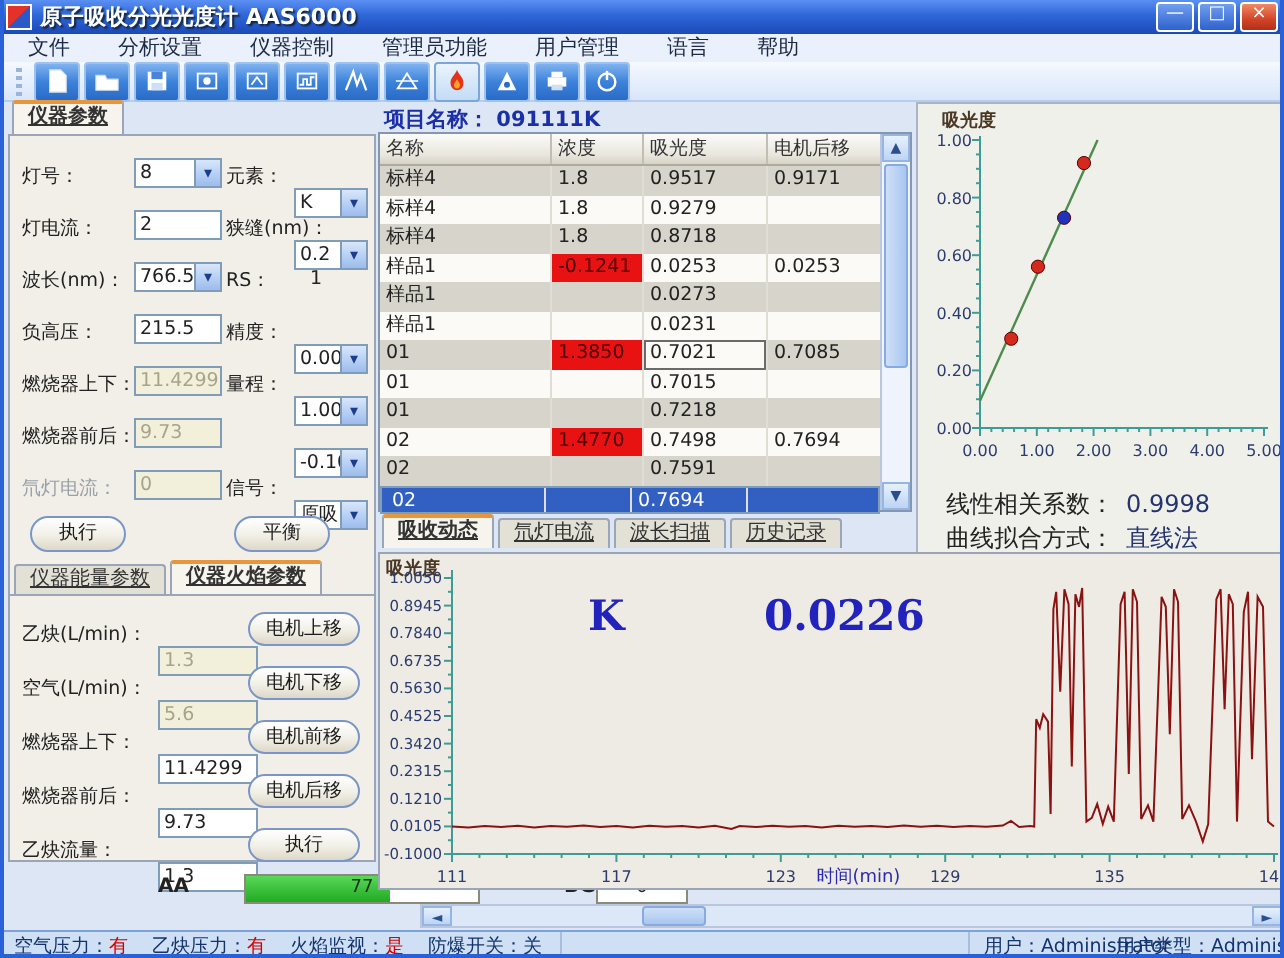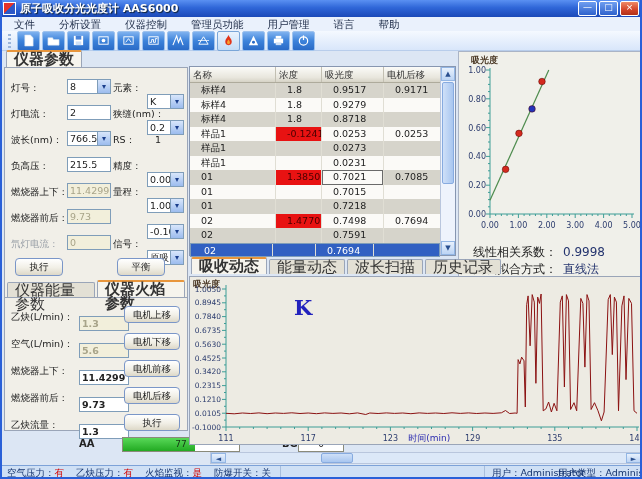--- a/index.html
+++ b/index.html
@@ -22,67 +22,67 @@
   
   .toolbar{position:absolute;left:0;top:31px;width:100%;height:20px;background:linear-gradient(#f5f9ff,#d8e6fa);
     border-bottom:1px solid #b8cdeb;display:flex;align-items:center;padding-left:6px;box-sizing:border-box;gap:2px;}
   .grip{width:3px;height:14px;margin-right:4px;background:repeating-linear-gradient(180deg,#9ab4da 0 2px,transparent 2px 4px);}
   .tbtn{width:21px;height:18px;border:1px solid #9dc2ee;border-radius:2px;display:flex;align-items:center;justify-content:center;
     background:linear-gradient(180deg,#7fb2ef,#3c82da 50%,#2a6ac6);}
   .tbtn.active{background:linear-gradient(180deg,#eaf3fd,#c3dcf6);border-color:#7aa6d8;}
   .tbtn svg{display:block;}
   
   .tabstrip{position:absolute;display:flex;align-items:flex-end;height:16px;}
-  .tab{height:14px;line-height:14px;padding:0 7px;font-size:15px;color:#333;background:#e3e0d5;
-       border:1px solid #9aa5b8;border-bottom:none;border-radius:2px 2px 0 0;margin-right:2px;}
+  .tab{height:14px;line-height:14px;padding:0 7px;font-size:10px;color:#333;background:#e3e0d5;
+       border:1px solid #9aa5b8;border-bottom:none;border-radius:2px 2px 0 0;margin-right:2px;text-decoration:underline;}
   .tab.active{background:#f6f4ed;border-top:2px solid #e8963c;height:15px;font-weight:bold;}
   
   .left-body{position:absolute;left:2px;top:67px;width:184px;height:364px;background:#f1efe8;border:1px solid #9aa5b8;box-sizing:border-box;}
   .prow{position:relative;height:26px;}
   .plabel{position:absolute;font-size:9.5px;color:#222;white-space:nowrap;}
   .plabel.dim{color:#9aa0a8;}
   .l1{left:6px;top:8px;}
   .l2{left:108px;top:8px;}
   .ctrl1{position:absolute;left:62px;top:5px;width:44px;}
   .ctrl2{position:absolute;left:142px;top:5px;width:37px;}
   .inp,.sel{height:15px;background:#fff;border:1px solid #7f9db9;font-size:9.5px;line-height:14px;padding:0 2px;
             box-sizing:border-box;position:relative;overflow:hidden;white-space:nowrap;}
   .inp.dis{background:#f2efdb;color:#a8a489;}
   .sel{padding-right:13px;}
   .sel-a{position:absolute;right:0;top:0;width:12px;height:100%;background:linear-gradient(#d8e6fb,#9cbcee);
          border-left:1px solid #7f9db9;color:#1a3e8c;font-size:8px;text-align:center;line-height:13px;}
   .stext{position:absolute;font-size:9.5px;}
-  .xpbtn{border:1px solid #7a96c8;border-radius:4px;background:linear-gradient(#ffffff,#f1efe6 55%,#ddd8c8);
+  .xpbtn{border:1px solid #7a96c8;border-radius:9px;background:linear-gradient(#ffffff,#f1efe6 55%,#ddd8c8);
          font-size:9.5px;text-align:center;color:#1c1c1c;box-sizing:border-box;}
   .btnrow{position:relative;height:24px;}
   .btnrow .xpbtn{position:absolute;top:2px;width:48px;height:18px;line-height:16px;}
   .frow{position:relative;height:27px;}
   .fl{position:absolute;left:6px;top:9px;font-size:9.5px;white-space:nowrap;}
-  .fv{position:absolute;left:74px;top:14px;width:50px;font-weight:bold;}
+  .fv{position:absolute;left:74px;top:21px;width:50px;}
   .fb{position:absolute;right:7px;top:4px;width:56px;height:17px;line-height:15px;}
   
   .aarow{position:absolute;left:0;top:436px;width:340px;height:16px;font-size:10px;margin-left:44px;}
   .aalabel{position:absolute;left:33px;top:2px;font-weight:bold;color:#222;}
   .aabar{position:absolute;left:76px;top:1px;width:116px;height:13px;border:1px solid #8a8a7a;background:#fff;}
   .aafill{height:100%;background:linear-gradient(#58d858,#22aa22);position:relative;}
   .aaval{position:absolute;left:0;top:0;width:116px;text-align:center;font-size:9px;line-height:13px;color:#143314;}
   .bglabel{position:absolute;left:236px;top:2px;font-weight:bold;color:#222;}
   .bgbox{position:absolute;left:252px;top:1px;width:44px;height:13px;border:1px solid #8a8a7a;background:#fff;
          text-align:center;font-size:9px;line-height:13px;}
   
   .projline{position:absolute;left:190px;top:53px;font-size:10.5px;font-weight:bold;color:#1b2fa8;}
   .grid{position:absolute;left:187px;top:66px;width:267px;height:190px;background:#f0eee7;border:1px solid #8796b0;box-sizing:border-box;display:flex;}
   .gcols{width:250px;}
   .ghead{display:flex;height:15px;background:linear-gradient(#fbfbf8,#e8e6dd 70%,#d6d3c6);border-bottom:1px solid #aeab9c;}
   .gh{font-size:9.5px;line-height:15px;padding-left:3px;box-sizing:border-box;border-right:1px solid #c2bfb2;color:#333;overflow:hidden;white-space:nowrap;}
   .trow{display:flex;height:14.5px;}
   .trow.alt{background:#d6d4cb;}
   .trow.plain{background:#fbfaf7;}
   .trow.sel{background:#3160c2;color:#fff;}
-  .td{font-size:9.5px;line-height:14.5px;padding-left:11px;box-sizing:border-box;border-right:1px solid #e0ded4;overflow:hidden;white-space:nowrap;}
+  .td{font-size:9.5px;line-height:14.5px;padding-left:3px;box-sizing:border-box;border-right:1px solid #e0ded4;overflow:hidden;white-space:nowrap;}
   .c0{width:86px;} .c1w{width:46px;} .c2w{width:62px;} .c3w{width:56px;border-right:none;}
   .td.alarm{background:#e81212;color:#4a0000;}
   .td.focus{box-shadow:inset 0 0 0 1px #6a6a6a;background:#fbfaf7;}
   .vscroll{width:15px;background:#eef3fc;border-left:1px solid #b9c6dd;display:flex;flex-direction:column;}
   .sarrow{height:14px;background:linear-gradient(#e8f1fd,#bcd4f4);border:1px solid #93b6e4;color:#2a4f8f;
           font-size:7px;text-align:center;line-height:13px;box-sizing:border-box;}
   .vthumb{height:100px;margin:1px;background:linear-gradient(90deg,#cfe0f8,#a8c6f0);border:1px solid #87abe0;border-radius:2px;}
   .vtrack{flex:1;}
   
   .curve{position:absolute;left:456px;top:51px;width:184px;height:227px;background:#f0f0ea;border:1px solid #aab4c6;box-sizing:border-box;}
@@ -300,20 +300,24 @@
   <div class="aarow">
     <span class="aalabel">AA</span>
     <div class="aabar">
       <div class="aafill" style="width: 62%;"></div>
       <div class="aaval">77</div>
     </div>
     <span class="bglabel">BG</span>
     <div class="bgbox">0</div>
   </div>
 
+  <div class="projline">
+    <span>项目名称：</span>
+    <span>091111K</span>
+  </div>
   <div class="grid">
     <div class="gcols">
       <div class="ghead">
         <div class="gh c0">名称</div>
         <div class="gh c1w">浓度</div>
         <div class="gh c2w">吸光度</div>
         <div class="gh c3w">电机后移</div>
       </div>
       <div class="trow alt">
           <div class="td c0">标样4</div>
@@ -469,21 +473,21 @@
     <div class="stat-line" style="top:192px;">
       <span>线性相关系数：</span><b>0.9998</b>
     </div>
     <div class="stat-line" style="top:209px;">
       <span>曲线拟合方式：</span><b>直线法</b>
     </div>
   </div>
 
   <div class="tabstrip" style="left:189px;top:258px;">
     <div class="tab active">吸收动态</div>
-    <div class="tab">能量动态</div>
+    <div class="tab">氘灯电流</div>
     <div class="tab">波长扫描</div>
     <div class="tab">历史记录</div>
   </div>
   <div class="dyn-chart">
     <div class="chart-ylabel" style="left:3px;top:1px;">吸光度</div>
     <svg id="trace-svg" width="451" height="167" style="position:absolute;left:0;top:0;">
         <line x1="36" y1="8" x2="36" y2="150" class="axis"></line>
         <line x1="36" y1="150" x2="449" y2="150" class="axis"></line>
         <line x1="32" y1="12" x2="36" y2="12" class="axis"></line>
         <text x="31" y="14.5" text-anchor="end" class="tick2">1.0050</text>
@@ -552,20 +556,21 @@
         <line x1="378.5" y1="150" x2="378.5" y2="152" class="axis"></line>
         <line x1="392.2" y1="150" x2="392.2" y2="152" class="axis"></line>
         <line x1="405.9" y1="150" x2="405.9" y2="152" class="axis"></line>
         <line x1="419.59999999999997" y1="150" x2="419.59999999999997" y2="152" class="axis"></line>
         <line x1="433.29999999999995" y1="150" x2="433.29999999999995" y2="152" class="axis"></line>
         <text x="218.20999999999995" y="164" text-anchor="start" class="xl">时间(min)</text>
         <polyline points="36.0,136.3 44.2,136.8 52.4,136.0 60.7,136.5 68.9,135.9 77.1,136.7 85.3,136.0 93.5,136.4 101.8,135.8 110.0,136.5 118.2,136.0 126.4,136.7 134.6,135.9 142.9,136.4 151.1,136.0 159.3,136.8 167.5,135.9 175.7,137.5 179.8,136.0 188.1,136.5 196.3,135.9 204.5,136.4 212.7,136.0 220.9,136.7 229.2,135.9 237.4,136.4 245.6,136.0 253.8,136.5 262.0,135.8 270.3,136.4 278.5,135.9 286.7,136.5 294.9,136.0 303.1,136.4 311.4,135.8 315.5,133.5 319.6,136.5 325.1,136.0 327.1,136.3 328.1,82.6 329.9,86.9 331.6,80.1 334.0,83.8 335.3,130.0 336.7,27.6 338.1,18.9 340.1,68.8 342.2,17.6 344.3,25.1 345.9,106.3 347.7,20.1 349.5,26.4 351.1,17.0 353.2,133.8 355.9,131.9 358.6,125.0 361.4,135.0 364.1,126.3 366.9,133.8 370.3,25.1 372.3,18.9 374.4,110.0 376.4,17.6 378.5,23.9 380.6,132.5 384.0,125.7 386.7,133.8 390.8,21.4 392.9,26.4 394.9,90.1 397.0,17.6 399.0,23.9 401.1,132.5 404.5,125.7 408.0,133.8 411.4,143.8 414.1,135.0 418.2,22.6 420.3,17.6 422.3,77.6 424.4,20.1 426.4,25.1 428.5,133.8 431.9,28.9 434.0,18.9 436.0,102.6 438.8,21.4 441.5,26.4 444.0,133.8 447.0,136.3" fill="none" stroke="#8b1212" stroke-width="1"></polyline>
       </svg>
   </div>
   <div class="kletter">K</div>
+  <div class="kvalue">0.0226</div>
 
   <div class="hscroll">
     <div class="harrow">◄</div>
     <div class="hthumb"></div>
     <div class="htrack"></div>
     <div class="harrow">►</div>
   </div>
 
   <div class="statusbar">
     <span class="st" style="left:5px;"><span>空气压力：</span><span class="red">有</span></span>

